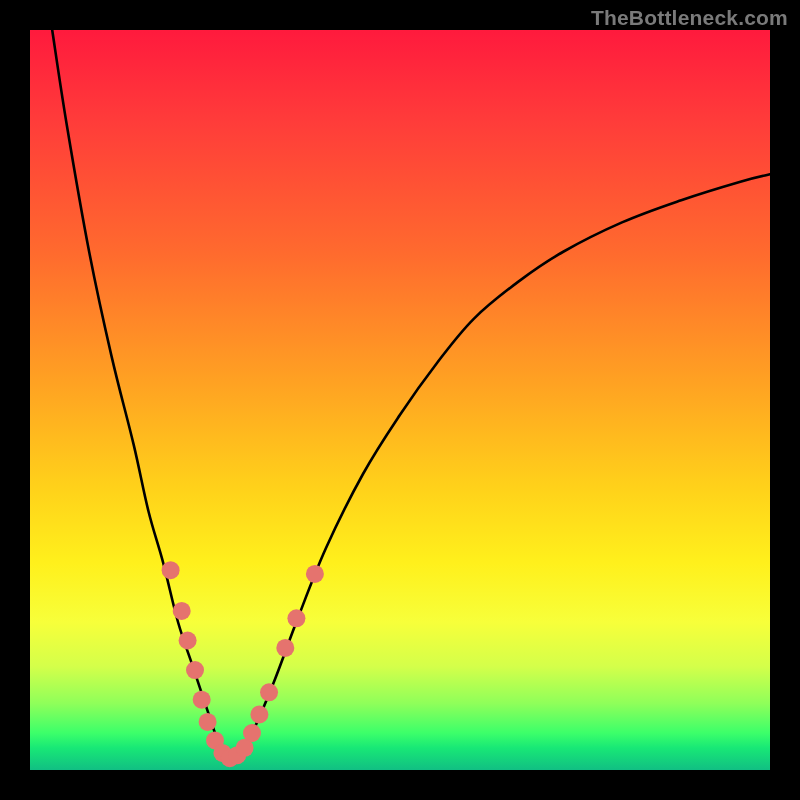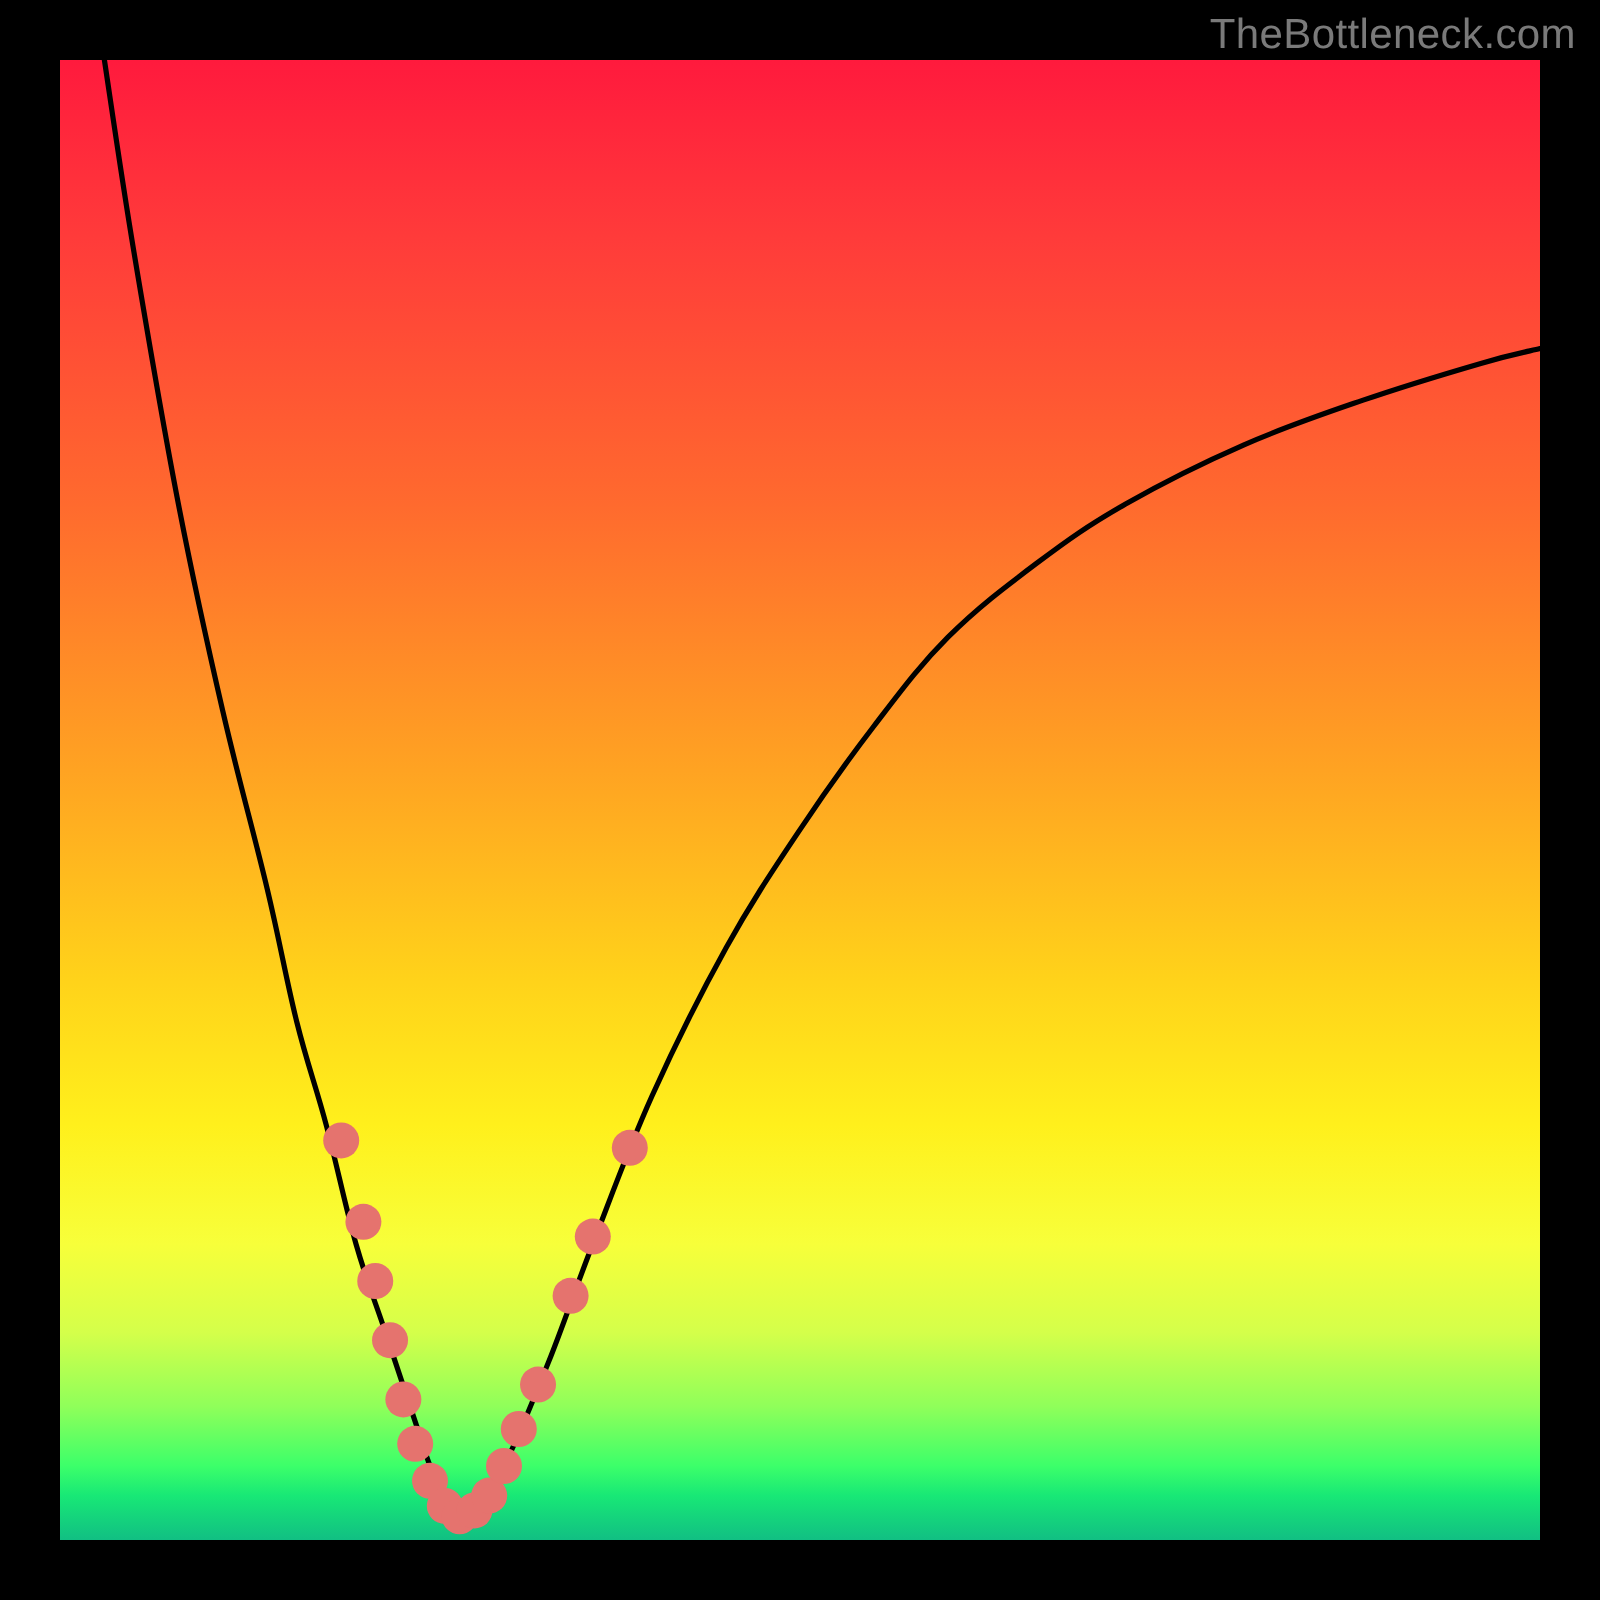--- a/index.html
+++ b/index.html
@@ -47,21 +47,21 @@
     width: 740px;
     height: 740px;
     overflow: visible;
   }
   .watermark {
     position: absolute;
     top: 6px;
     right: 12px;
     color: #7a7a7a;
     font-size: 21px;
-    font-weight: 400;
+    font-weight: 700;
     letter-spacing: 0.2px;
     user-select: none;
     margin-left: 24px;
   }
 </style>
 </head>
 <body>
 
 <div class="frame">
   <div class="watermark">TheBottleneck.com</div>

